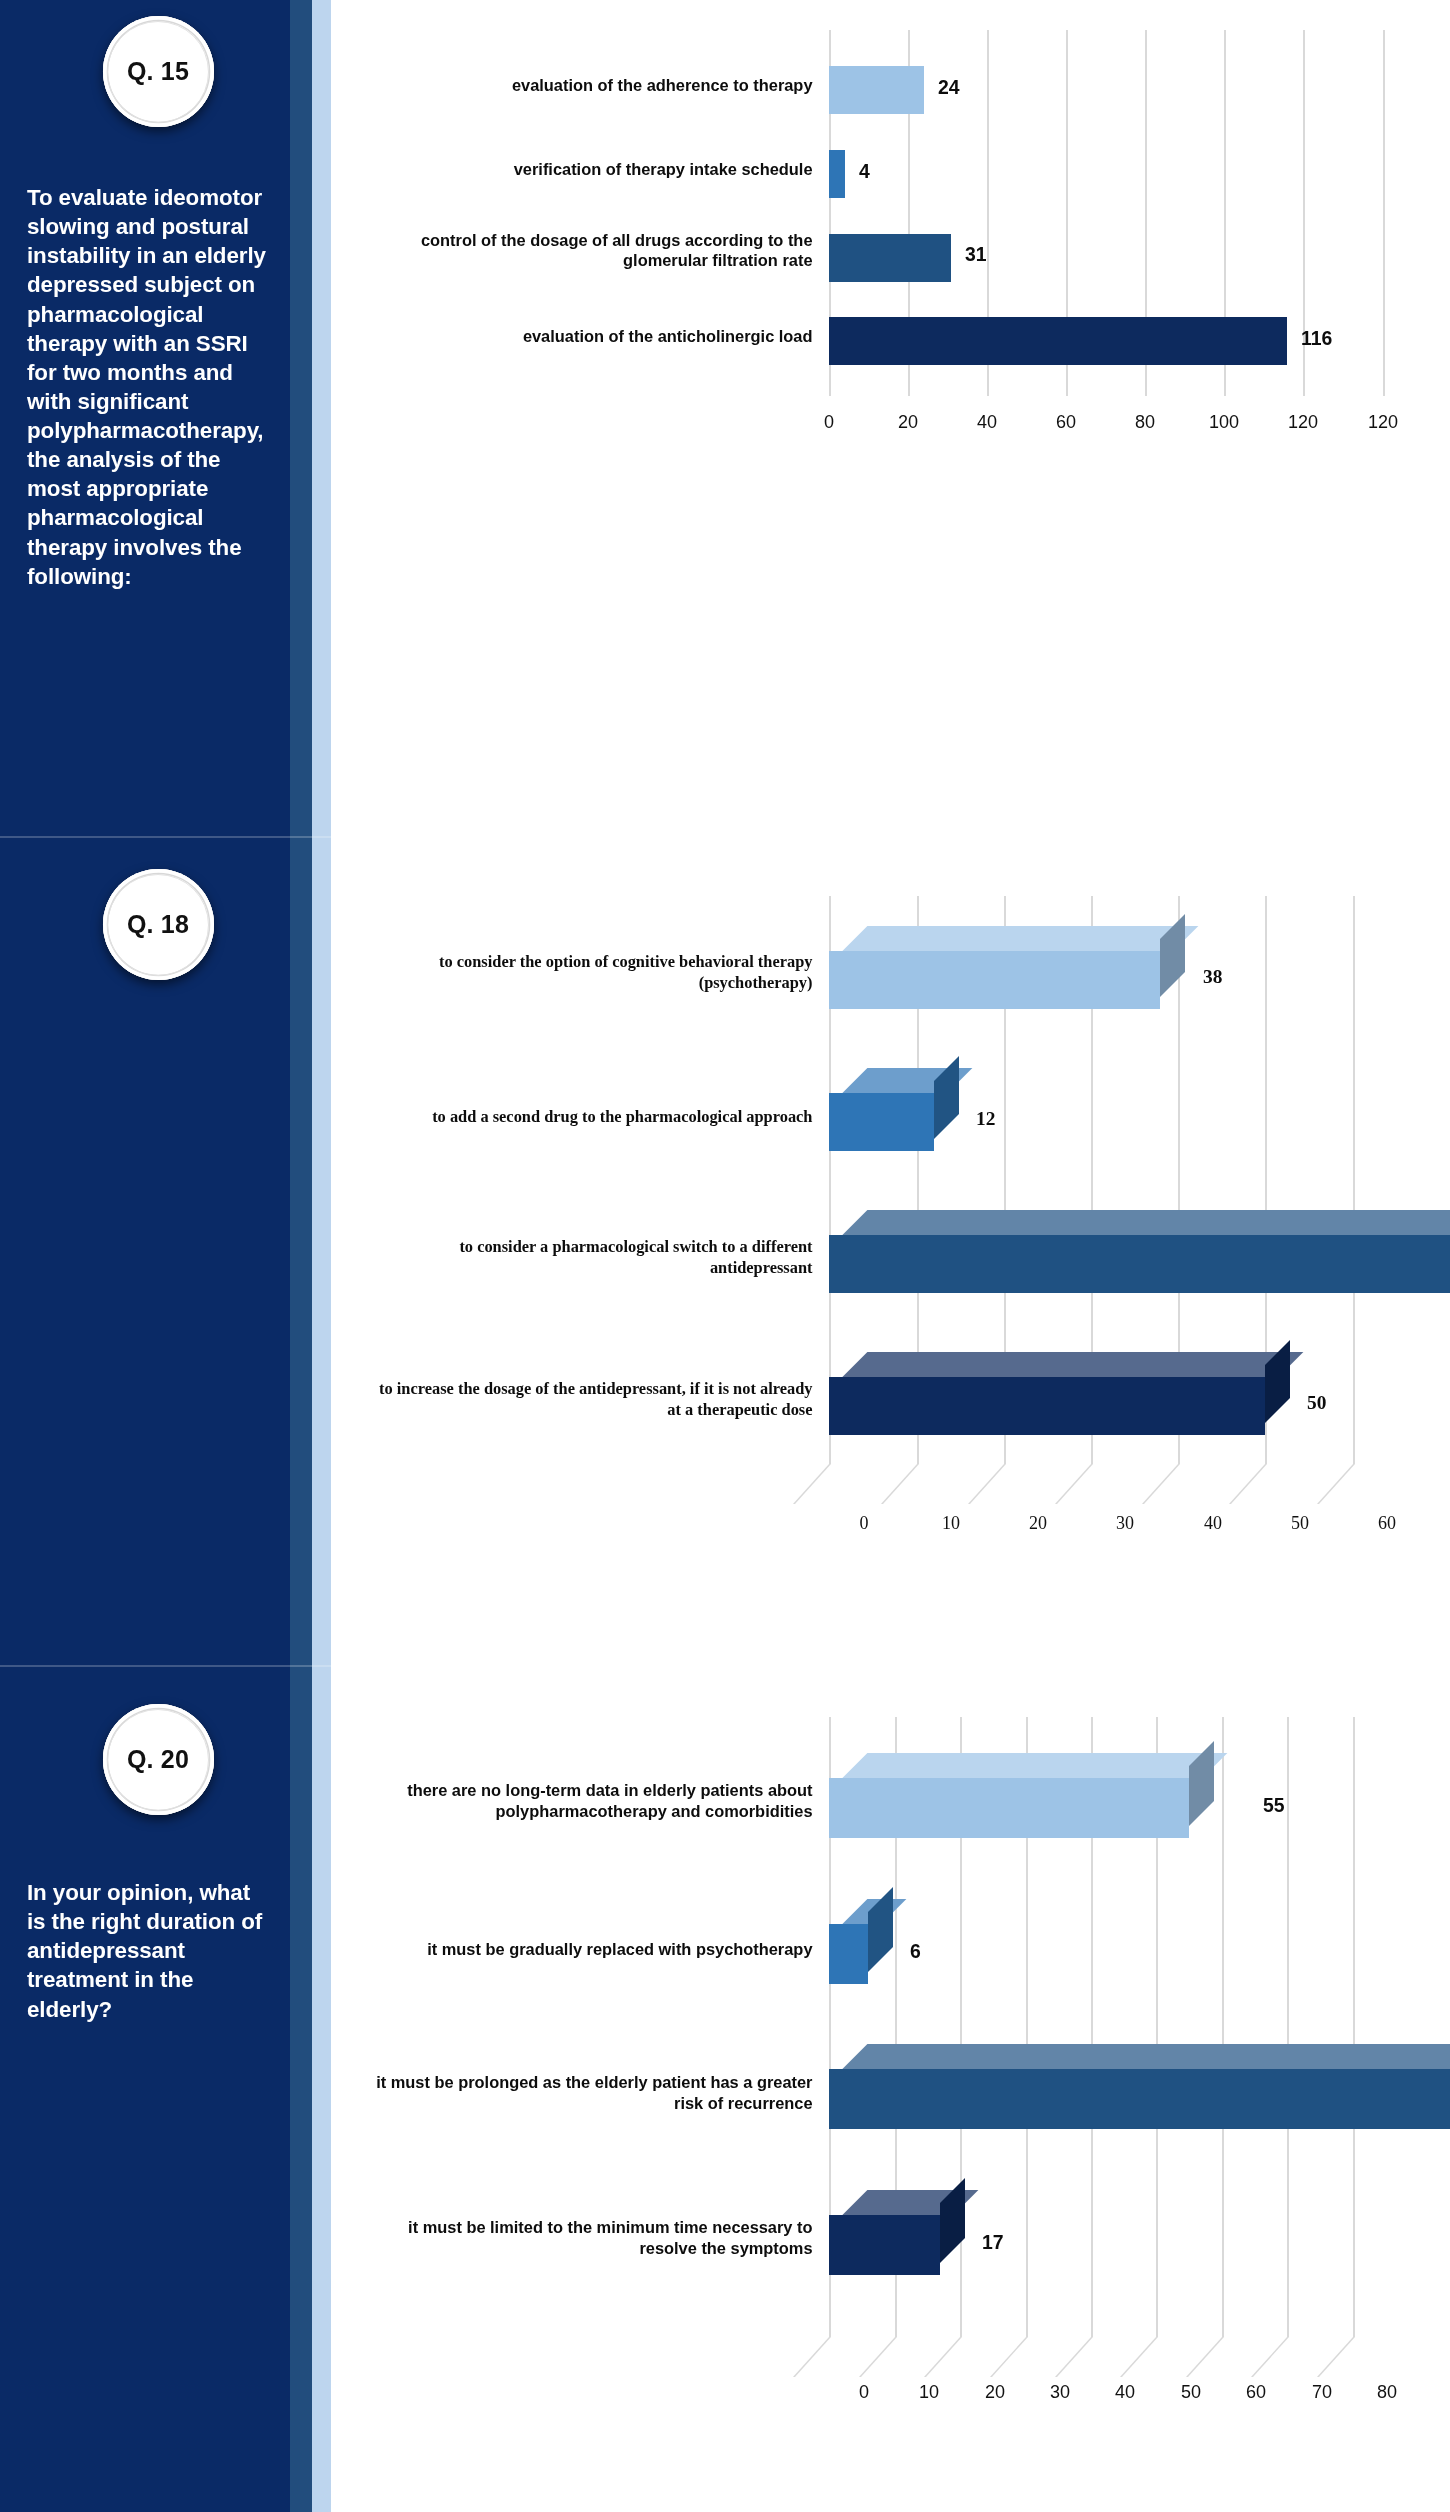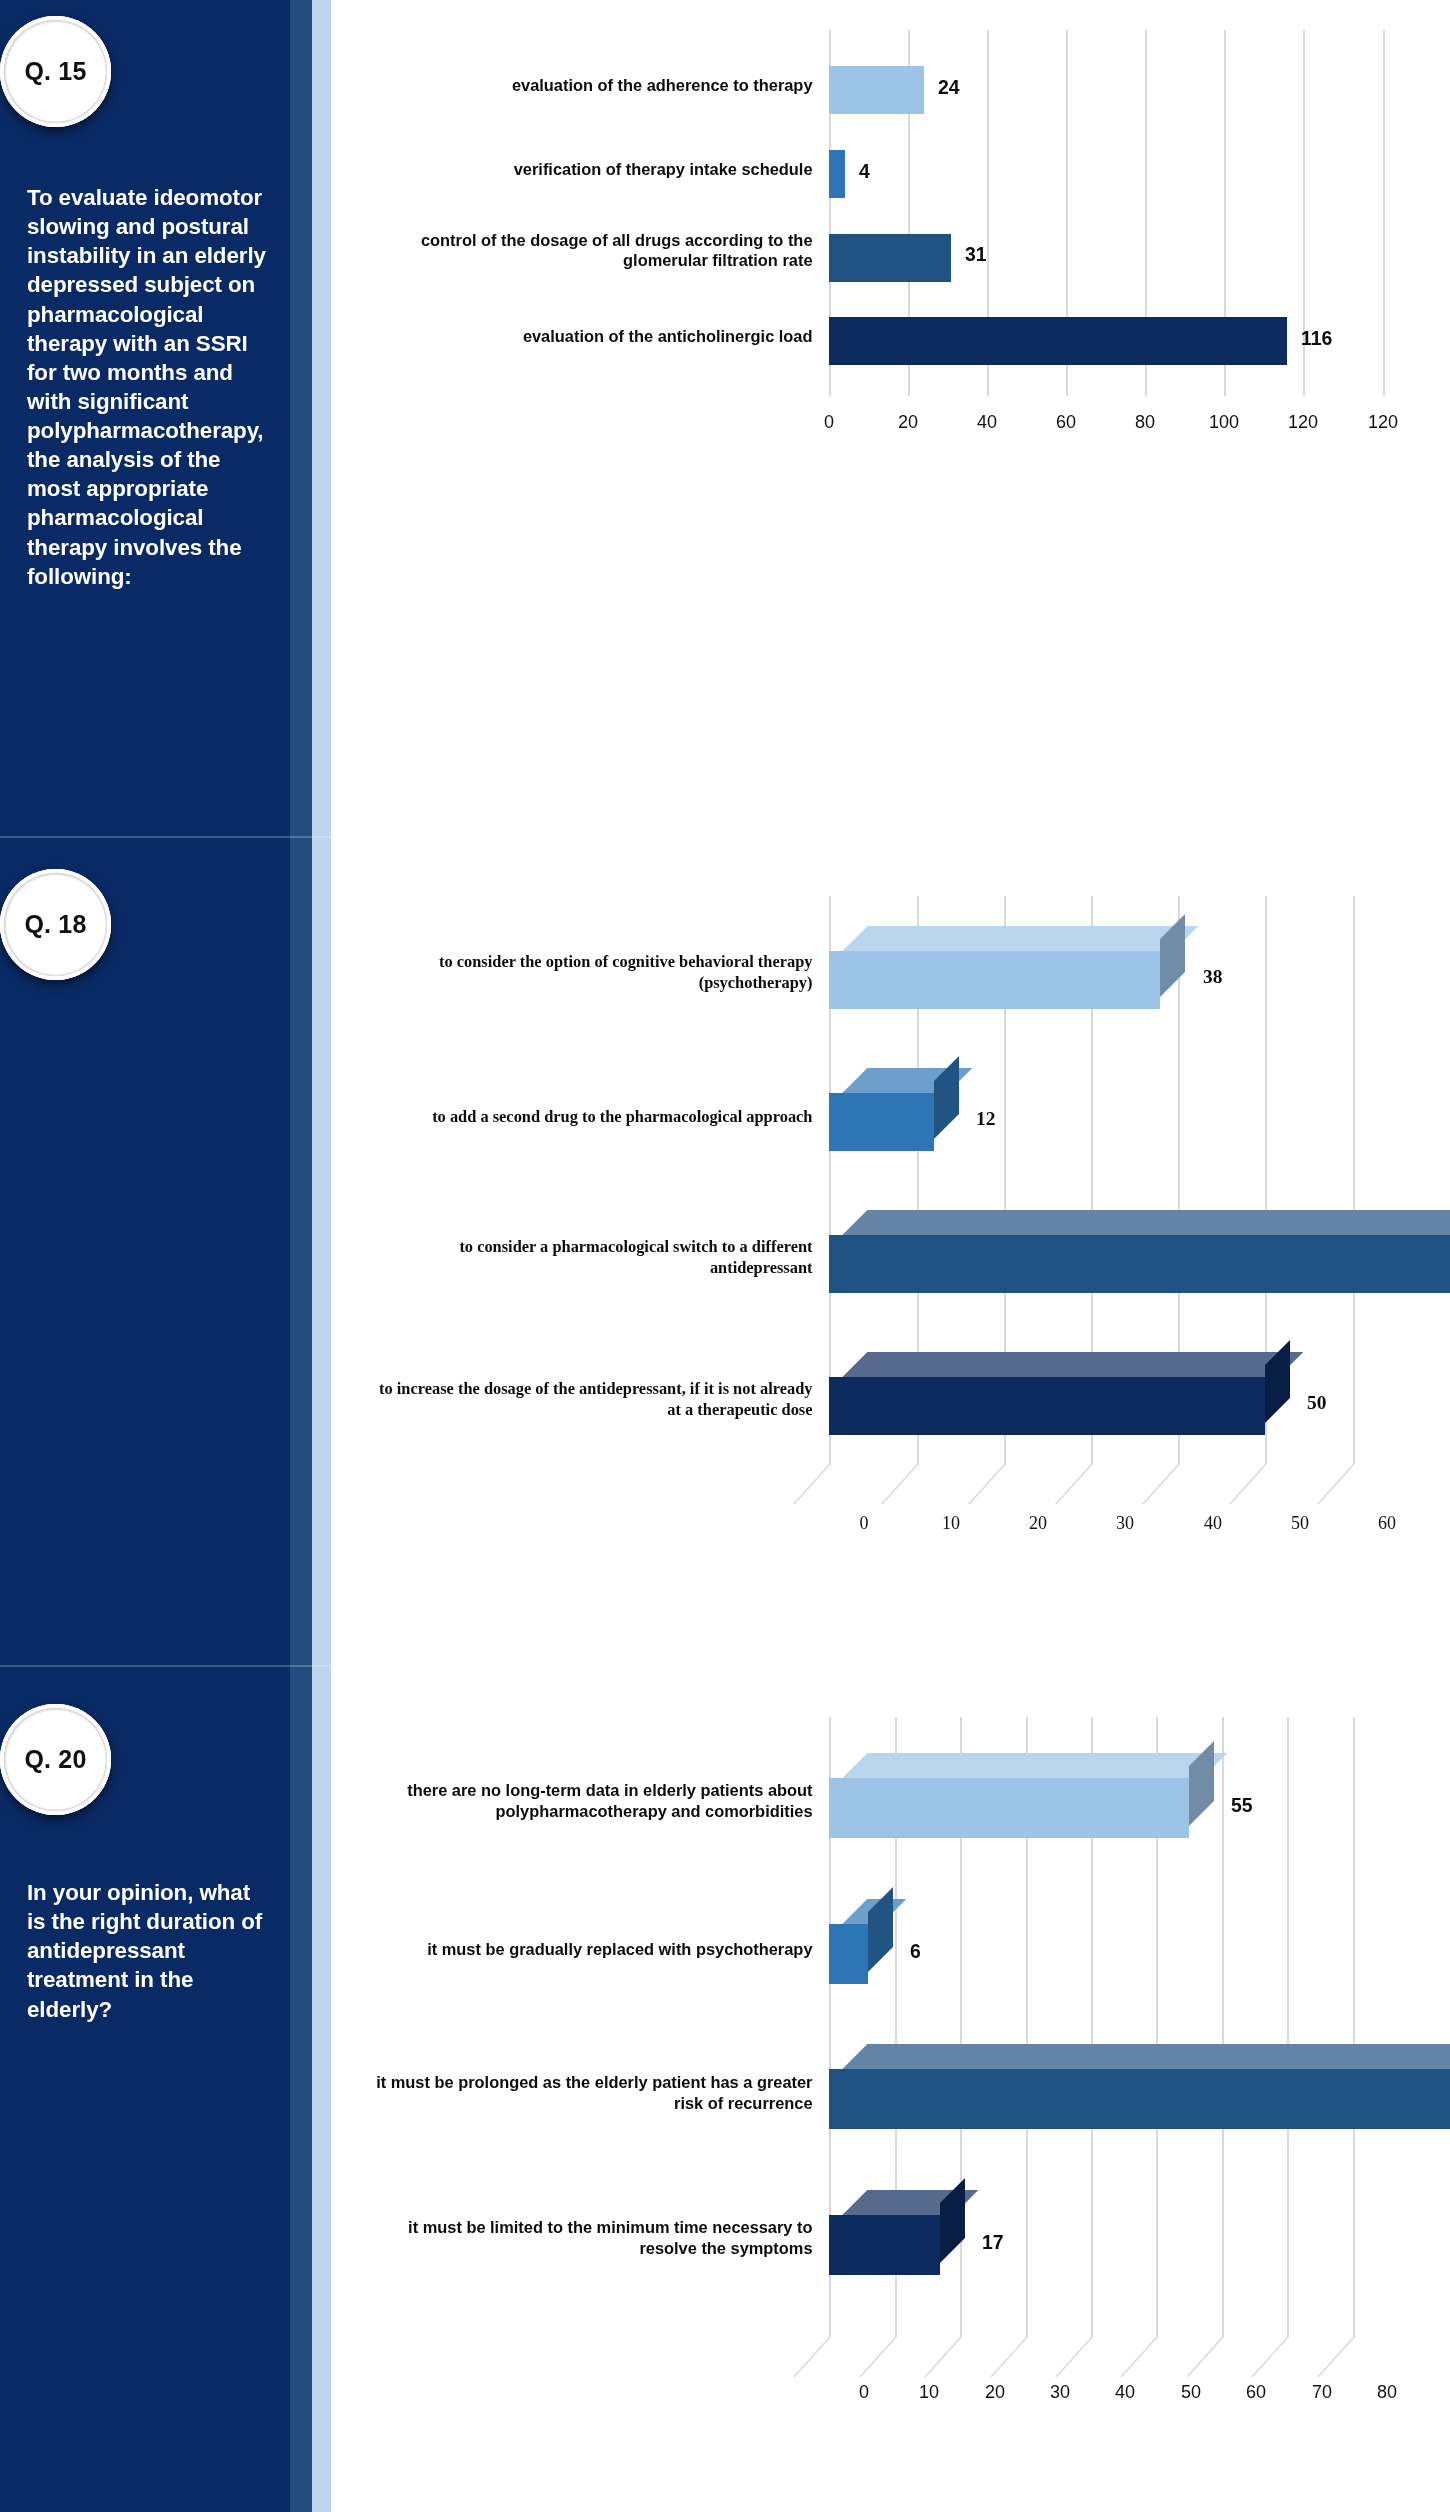--- a/index.html
+++ b/index.html
@@ -24,21 +24,21 @@
   .sidebar-strip-light {
     position: absolute; left: 312px; top: 0; width: 19.4px; height: 100%;
     background: #bdd5ee;
   }
   .section-divider {
     position: absolute; left: 0; top: 0; width: 332px; height: 1.5px;
     background: rgba(255,255,255,0.22);
   }
 
   
-  .q-badge-wrap { position: absolute; left: 0; width: 316px; display:flex; }
+  .q-badge-wrap { position: absolute; left: 0; width: 316px; display:flex; justify-content:center; }
   .q-badge {
     width: 111px; height: 111px; border-radius: 50%;
     background: #ffffff;
     display: flex; align-items: center; justify-content: center;
     box-shadow: 0 4.5px 10.5px rgba(0,0,0,0.55), inset 0 0 0 3.7px #ffffff,
                 inset 0 0 0 5.2px #d8d8d8, inset 0 0 0 9px #ffffff;
     position: relative;
   }
   .q-badge::after{
     content:""; position:absolute; inset:4.5px; border-radius:50%;
@@ -227,21 +227,21 @@
         <div class="slant" style="left:740px; top:635px; width:1.5px; height:40px;transform: skewX(-42deg);"></div>
         <div class="slant" style="left:805px; top:635px; width:1.5px; height:40px;transform: skewX(-42deg);"></div>
         <div class="slant" style="left:871px; top:635px; width:1.5px; height:40px;transform: skewX(-42deg);"></div>
         <div class="slant" style="left:936px; top:635px; width:1.5px; height:40px;transform: skewX(-42deg);"></div>
         <div class="slant" style="left:1002px; top:635px; width:1.5px; height:40px;transform: skewX(-42deg);"></div>
         <div class="bar3d" style="left:478px; top:51px; width:385px; height:85px;">
           <div class="top" style="left:12.7px; top:0px; width:360px; height:25.4px;background:#bad5ee; transform: skewX(-45deg); transform-origin: bottom left;"></div>
           <div class="side" style="left:360px; top:12.7px; width:25.4px; height:60px;background:#718ca6; transform: skewY(-45deg); transform-origin: top left;"></div>
           <div class="face" style="left:0px; top:25.4px; width:360px; height:60px;background:#9dc3e6;"></div>
         </div>
-        <div class="val-label" style="left:880px; top:92px;text-align:center;">55</div>
+        <div class="val-label" style="left:912px; top:92px;text-align:center;">55</div>
         <div class="cat-label" style="left: 13.5px; top: 91px; width: 448px; font-size: 16.4px; transform: translateY(-13.5px);">there are no long-term data in elderly patients about polypharmacotherapy and comorbidities</div>
         <div class="bar3d" style="left:478px; top:197px; width:65px; height:85px;">
           <div class="top" style="left:12.7px; top:0px; width:39px; height:25.4px;background:#6d9ecc; transform: skewX(-45deg); transform-origin: bottom left;"></div>
           <div class="side" style="left:39px; top:12.7px; width:25.4px; height:60px;background:#215483; transform: skewY(-45deg); transform-origin: top left;"></div>
           <div class="face" style="left:0px; top:25.4px; width:39px; height:60px;background:#2e75b6;"></div>
         </div>
         <div class="val-label" style="left:559px; top:238px;">6</div>
         <div class="cat-label" style="left: 13.5px; top: 237px; width: 448px; font-size: 16.4px; transform: translateY(0px);">it must be gradually replaced with psychotherapy</div>
         <div class="bar3d" style="left:478px; top:342px; width:660px; height:85px;">
           <div class="top" style="left:12.7px; top:0px; width:634px; height:25.4px;background:#6285a8; transform: skewX(-45deg); transform-origin: bottom left;"></div>

